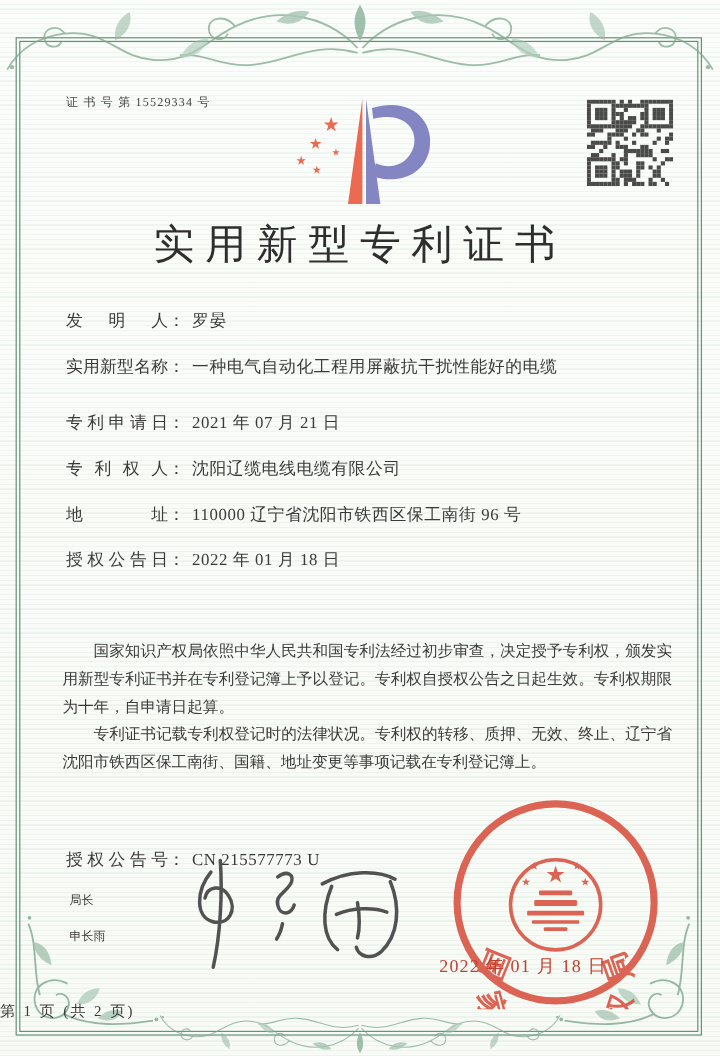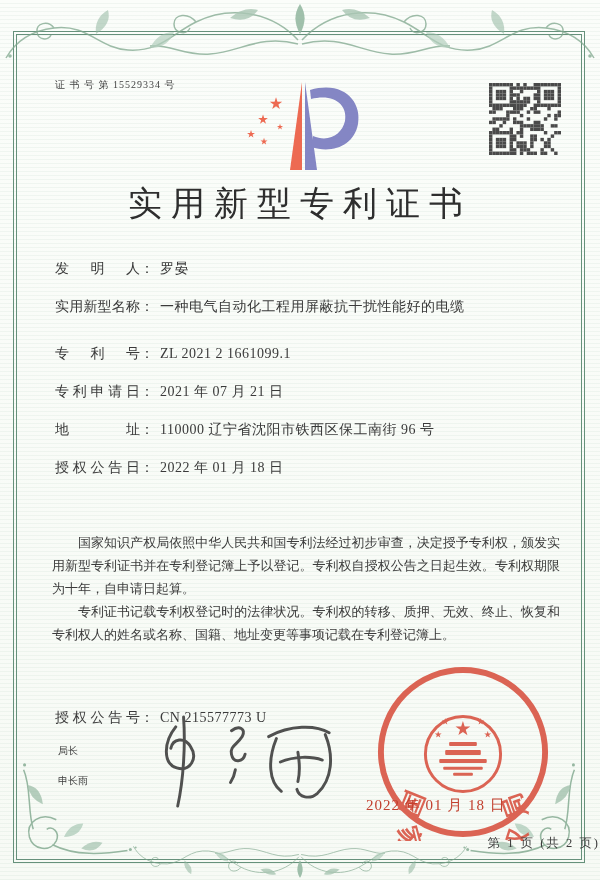--- a/index.html
+++ b/index.html
@@ -50,21 +50,21 @@
   .body-text p{margin:0;text-indent:2em;}
   .signer{position:absolute;left:58px;top:736px;font-size:10px;color:#3a3a3a;line-height:30px;}
   .signature{position:absolute;left:122px;top:712px;width:215px;height:100px;}
   .seal{position:absolute;left:374px;top:663px;width:178px;height:178px;opacity:.88;}
   .seal-date{
     position:absolute;left:366px;top:796px;
     font-size:15px;color:#c2402f;letter-spacing:1px;
   }
   .footer{
     position:absolute;left:0;right:0;bottom:28px;
-    text-align:right;font-size:12.5px;color:#3c3c3c;letter-spacing:2px;padding-left:22px;
+    text-align:left;font-size:12.5px;color:#3c3c3c;letter-spacing:2px;
   }
 </style>
 </head>
 <body>
 
 <div class="page">
 
   <div class="frame"></div>
 
   <svg class="ornament" style="left:0;top:0;width:600px;height:62px" viewBox="0 0 600 62">
@@ -352,41 +352,41 @@
   <div class="title">实用新型专利证书</div>
 
   <div class="fields">
     <div class="frow">
       <span class="flabel">发明人</span><span class="fcolon">：</span><span class="fvalue">罗晏</span>
     </div>
     <div class="frow first">
       <span class="flabel">实用新型名称</span><span class="fcolon">：</span><span class="fvalue">一种电气自动化工程用屏蔽抗干扰性能好的电缆</span>
     </div>
     <div class="frow">
-      <span class="flabel">专利号</span><span class="fcolon">：</span><span class="fvalue">ZL 2021 2 1661099.1</span>
+      <span class="flabel">专利申请日</span><span class="fcolon">：</span><span class="fvalue">2021 年 07 月 21 日</span>
     </div>
     <div class="frow">
-      <span class="flabel">专利申请日</span><span class="fcolon">：</span><span class="fvalue">2021 年 07 月 21 日</span>
+      <span class="flabel">专利权人</span><span class="fcolon">：</span><span class="fvalue">沈阳辽缆电线电缆有限公司</span>
     </div>
     <div class="frow">
       <span class="flabel">地址</span><span class="fcolon">：</span><span class="fvalue">110000 辽宁省沈阳市铁西区保工南街 96 号</span>
     </div>
     <div class="frow dual">
       <div class="fcell1">
         <span class="flabel">授权公告日</span><span class="fcolon">：</span><span class="fvalue">2022 年 01 月 18 日</span>
       </div>
       <div>
         <span class="flabel">授权公告号</span><span class="fcolon">：</span><span class="fvalue">CN 215577773 U</span>
       </div>
     </div>
   </div>
 
   <div class="body-text">
     <p>国家知识产权局依照中华人民共和国专利法经过初步审查，决定授予专利权，颁发实用新型专利证书并在专利登记簿上予以登记。专利权自授权公告之日起生效。专利权期限为十年，自申请日起算。</p>
-    <p>专利证书记载专利权登记时的法律状况。专利权的转移、质押、无效、终止、恢复和专利权人的姓名或名称、国籍、地址变更等事项记载在专利登记簿上。</p>
+    <p>专利证书记载专利权登记时的法律状况。专利权的转移、质押、无效、终止、辽宁省沈阳市铁西区保工南街、国籍、地址变更等事项记载在专利登记簿上。</p>
   </div>
 
   <div class="signer">
     <div>局长</div>
     <div>申长雨</div>
   </div>
 
   <svg class="signature" viewBox="0 0 220 100">
     <g fill="none" stroke="#343434" stroke-width="3" stroke-linecap="round" opacity="0.85">
       <path d="M55,14 C42,30 42,52 56,56 C70,60 78,46 70,34 C64,24 52,26 50,36"></path>

